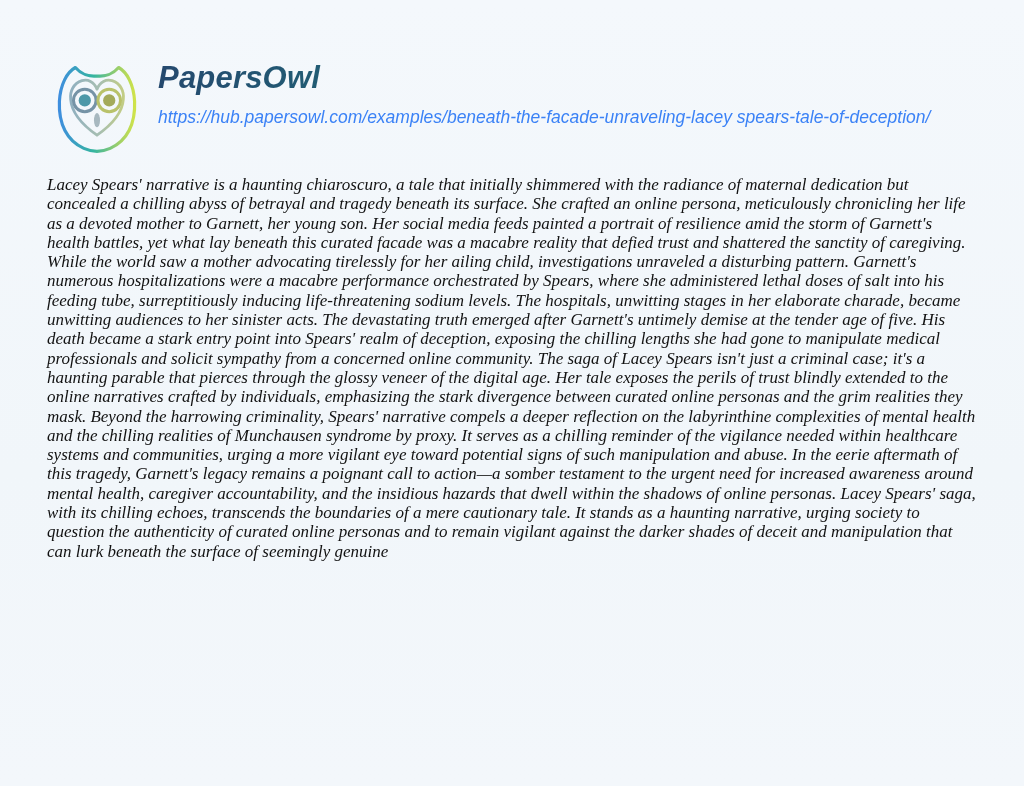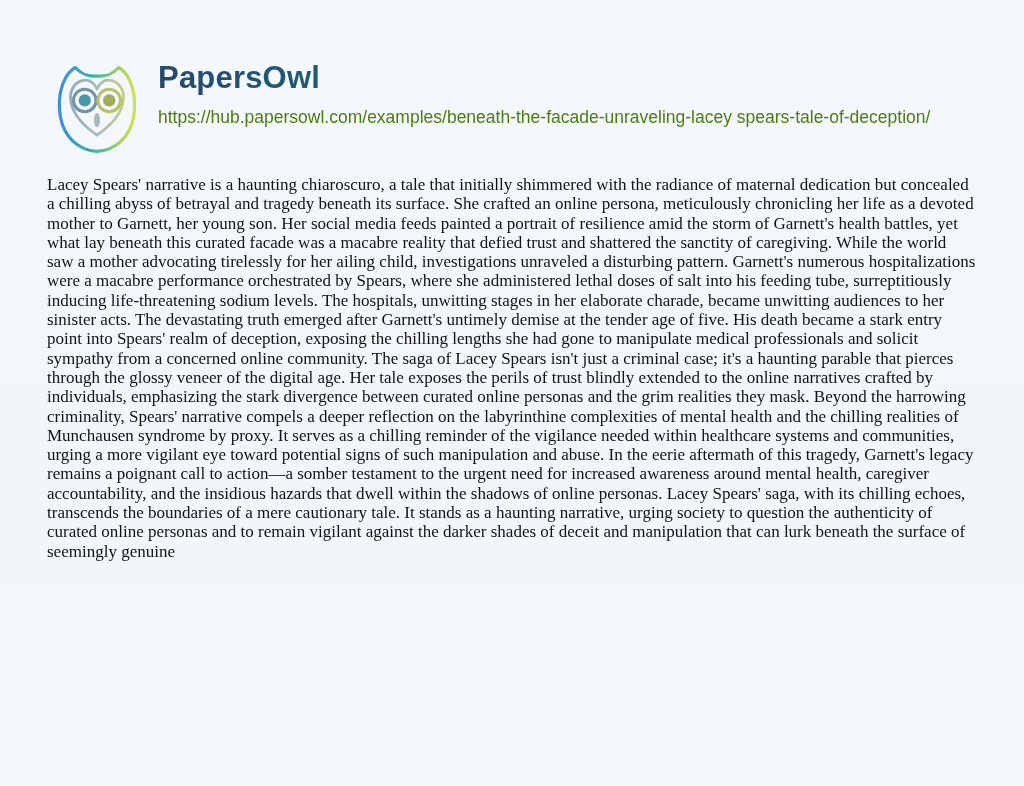--- a/index.html
+++ b/index.html
@@ -8,20 +8,21 @@
     width: 1024px;
     height: 786px;
     overflow: hidden;
     background: linear-gradient(180deg, #f4f8fc 0%, #f1f6fa 60%, #f3f7fb 100%);
     font-family: "Liberation Sans", sans-serif;
   }
   .page {
     position: relative;
     width: 908px;
     height: 786px;
+    font-style: italic;
   }
   .site-header {
     display: flex;
     align-items: flex-start;
     padding: 56px 0 0 50px;
     gap: 14px;
   }
   .logo-box {
     width: 94px;
     height: 102px;
@@ -43,21 +44,21 @@
       background-clip: text;
       color: transparent;
     }
   }
   .article-url {
     display: block;
     margin-top: 9px;
     width: 782px;
     font-size: 17.5px;
     line-height: 25px;
-    color: #4d7c0f;
+    color: #3b82f6;
     text-decoration: none;
     overflow-wrap: anywhere;
     cursor: pointer;
   }
   .article-title {
     margin: 18px 47px 0 47px;
     max-width: 705px;
     font-size: 30px;
     font-weight: 400;
     line-height: 37px;

